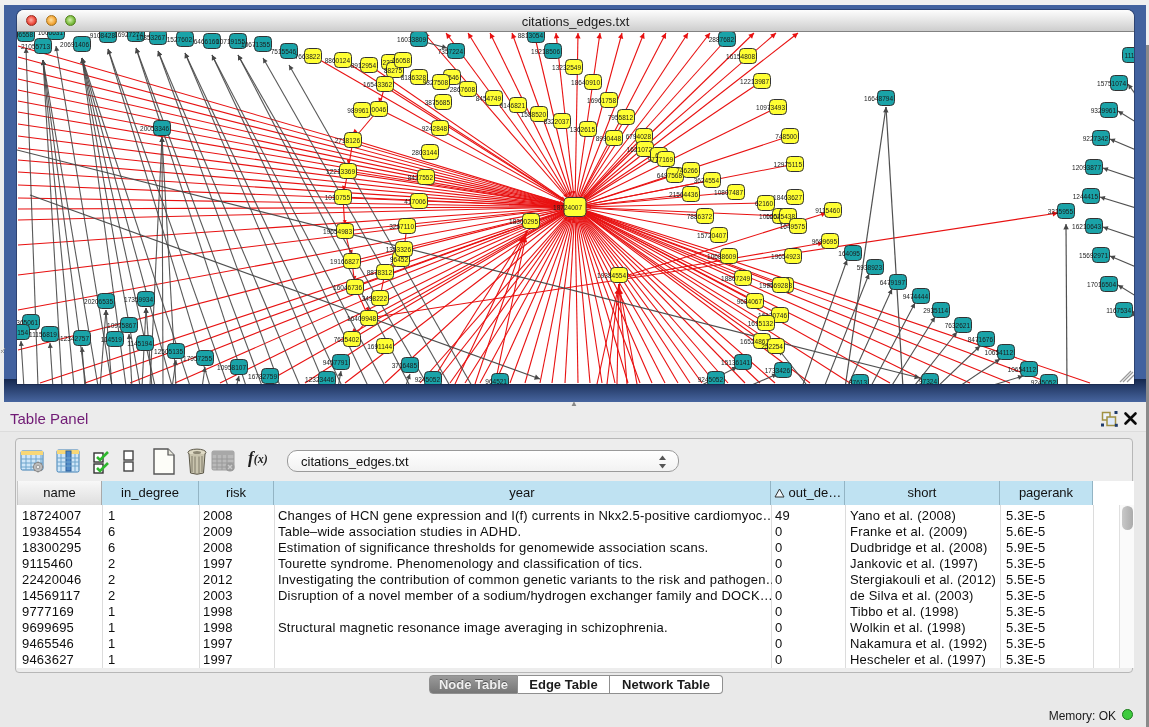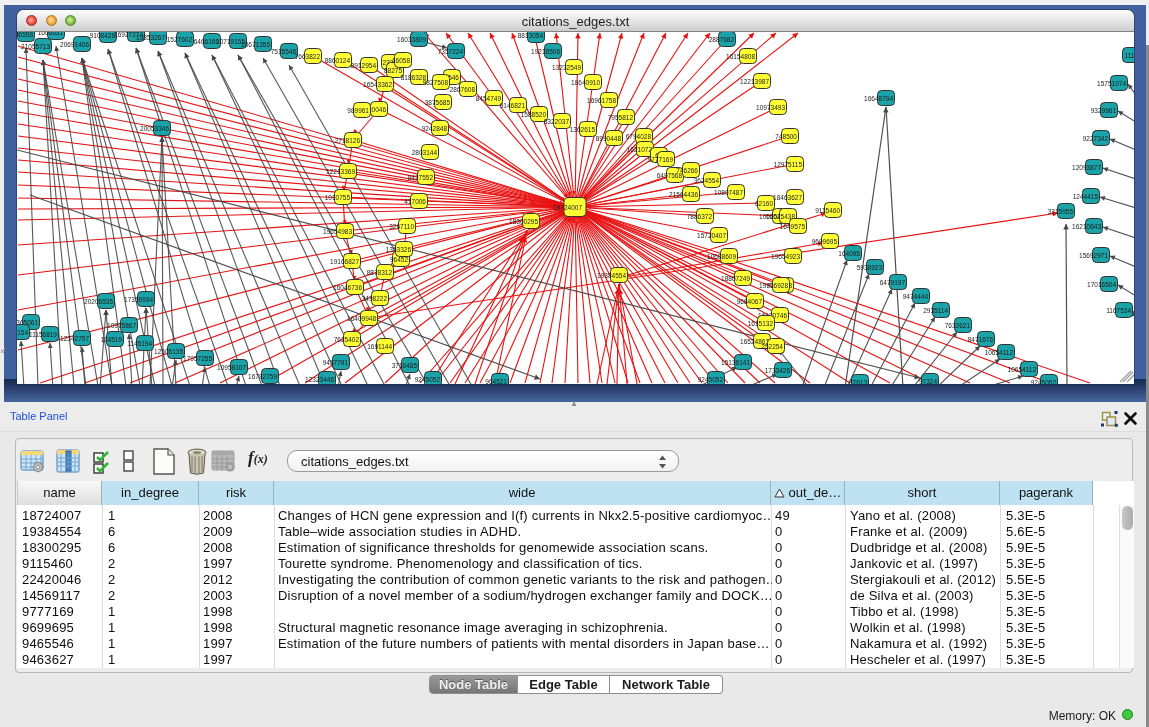--- a/index.html
+++ b/index.html
@@ -11,21 +11,21 @@
 #rightstrip2 { position:absolute; right:0; top:45px; width:3px; height:682px; background:#8a8a8a; }
 #win { position:absolute; left:17px; top:10px; width:1117px; height:374px; border-radius:7px 7px 0 0; background:#fff; box-shadow:0 0 0 1px rgba(20,30,60,.45); overflow:hidden; }
 #titlebar { position:absolute; left:0; top:0; width:100%; height:22px; background:linear-gradient(#fdfdfd,#e8e8e8 45%,#cdcdcd); border-bottom:1px solid #828282; }
 #titlebar .title { position:absolute; width:100%; text-align:center; top:4px; font-size:13px; color:#1c1c1c; }
 .light { position:absolute; top:5px; width:11px; height:11px; border-radius:50%; }
 #l1 { left:9px; background:radial-gradient(circle at 4px 4px,#ffb0a8,#ee5042 55%,#b32014); border:1px solid #9c2c20;}
 #l2 { left:29px; background:radial-gradient(circle at 4px 4px,#ffe2a0,#f4a93e 55%,#c57b10); border:1px solid #a8741c;}
 #l3 { left:48px; background:radial-gradient(circle at 4px 4px,#d8f0b0,#7fc045 55%,#4f8c1e); border:1px solid #55801e;}
 #tpanel { position:absolute; left:0; top:402px; width:1149px; height:325px; background:#e9e9e9; }
 #tptitle { position:absolute; left:0; top:0; width:1146px; height:30px; background:#ececec; border-bottom:1px solid #dcdcdc; }
-#tptitle span { position:absolute; left:10px; top:8px; font-size:11px; color:#1d4ed8; }
+#tptitle span { position:absolute; left:10px; top:8px; font-size:15px; color:#701a75; }
 #caret { position:absolute; left:570px; top:-3px; color:#888; font-size:8px; }
 .wicon { position:absolute; top:9px; }
 #contentbox { position:absolute; left:15px; top:36px; width:1118px; height:235px; background:#ededed; border:1px solid #b7b7b7; border-radius:4px; }
 #toolbar { position:absolute; left:0; top:44px; width:1149px; height:34px; }
 #dropdown { position:absolute; left:287px; top:48px; width:392px; height:22px; background:linear-gradient(#ffffff,#f2f2f2); border:1px solid #9a9a9a; border-radius:10px; }
 #dropdown span { position:absolute; left:13px; top:3px; font-size:13px; color:#111; }
 #tablewrap { position:absolute; left:17px; top:79px; width:1117px; height:187px; background:#fff; overflow:hidden; }
 #thead { position:absolute; left:0; top:0; width:1117px; height:24px; background:#fff; }
 .hc { position:absolute; top:0; height:24px; background:#bfe2f2; border-right:1px solid #93b4c4; font-size:13px; color:#111; text-align:center; line-height:24px; }
 #hname { left:0; width:85px; background:linear-gradient(#f8f8f8,#dedede); border-right:1px solid #a9a9a9; border-left:1px solid #c6c6c6;}
@@ -783,21 +783,21 @@
       <svg style="position:absolute;right:11px;top:4px" width="9" height="14" viewBox="0 0 9 14">
           <path d="M4.5 0.5 L8 5 L1 5 Z" fill="#555"></path>
           <path d="M4.5 13.5 L8 9 L1 9 Z" fill="#555"></path>
         </svg>
     </div>
     <div id="tablewrap">
       <div id="thead">
         <div class="hc" id="hname">name</div>
         <div class="hc" style="left:85px;width:97px">in_degree</div>
         <div class="hc" style="left:182px;width:75px">risk</div>
-        <div class="hc" style="left:257px;width:497px">wide</div>
+        <div class="hc" style="left:257px;width:497px">year</div>
         <div class="hc" style="left:754px;width:74px"><svg width="11" height="10" viewBox="0 0 11 10" style="vertical-align:-1px">
               <path d="M5.5 1 L10 9 L1 9 Z" fill="#eef7fc" stroke="#333"></path>
             </svg> out_de…</div>
         <div class="hc" style="left:828px;width:155px">short</div>
         <div class="hc" style="left:983px;width:93px">pagerank</div>
       </div>
       <div class="vline" style="left:85px"></div>
       <div class="vline" style="left:182px"></div>
       <div class="vline" style="left:257px"></div>
       <div class="vline" style="left:754px"></div>
@@ -872,21 +872,20 @@
           <span style="left:186px">1998</span>
           <span style="left:261px;width:494px;overflow:hidden">Structural magnetic resonance image averaging in schizophrenia.</span>
           <span style="left:758px">0</span>
           <span style="left:833px">Wolkin et al. (1998)</span>
           <span style="left:989px">5.3E-5</span>
         </div>
 <div class="trow" style="top:154px">
           <span style="left:5px">9465546</span>
           <span style="left:91px">1</span>
           <span style="left:186px">1997</span>
-          <span style="left:261px;width:494px;overflow:hidden">Estimation of the future numbers of patients with mental disorders in Japan base…</span>
           <span style="left:758px">0</span>
           <span style="left:833px">Nakamura et al. (1992)</span>
           <span style="left:989px">5.3E-5</span>
         </div>
 <div class="trow" style="top:170px">
           <span style="left:5px">9463627</span>
           <span style="left:91px">1</span>
           <span style="left:186px">1997</span>
           <span style="left:758px">0</span>
           <span style="left:833px">Hescheler et al. (1997)</span>

